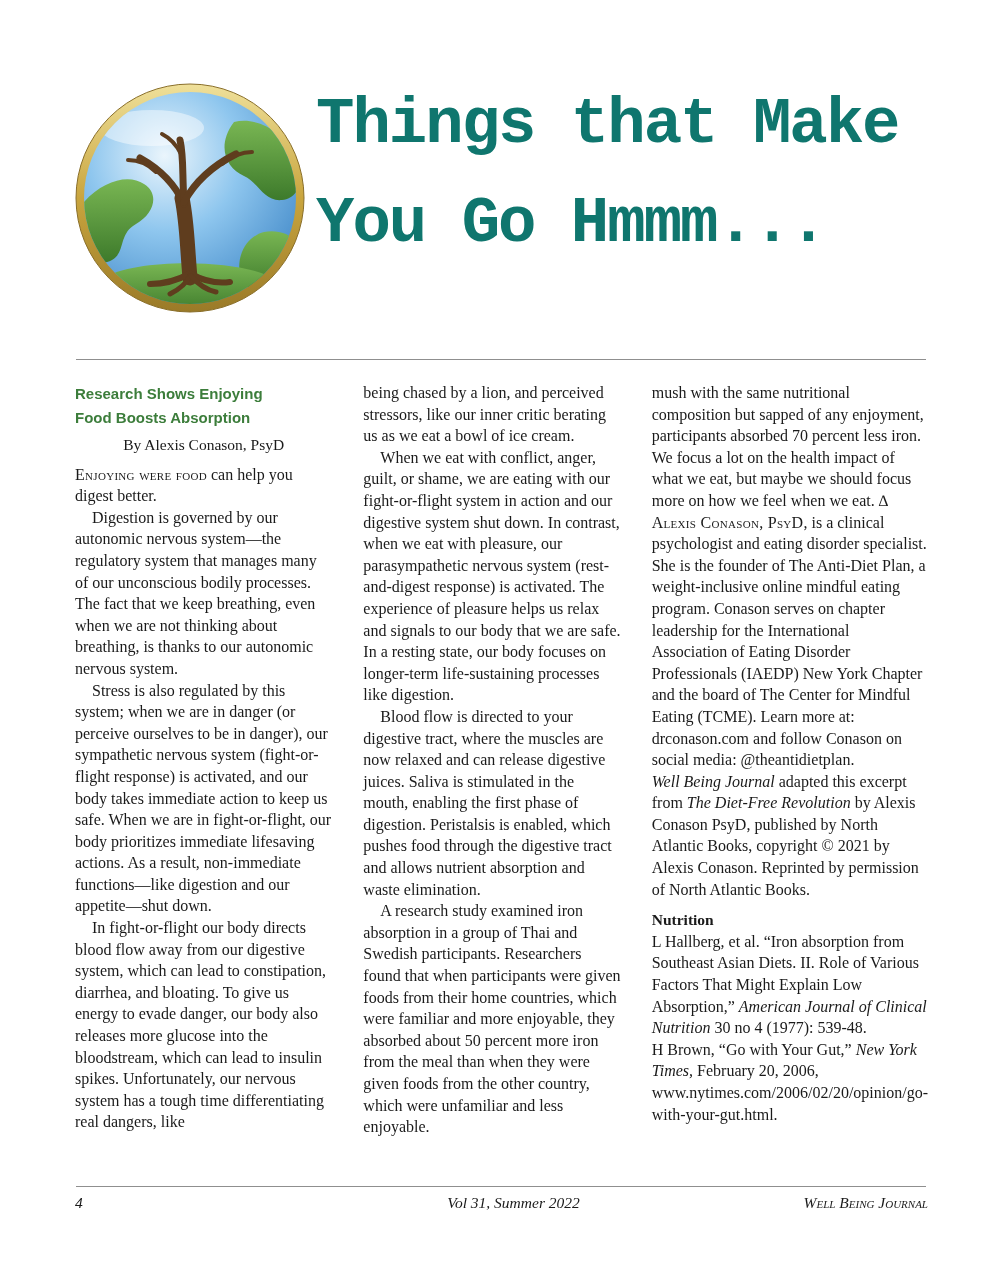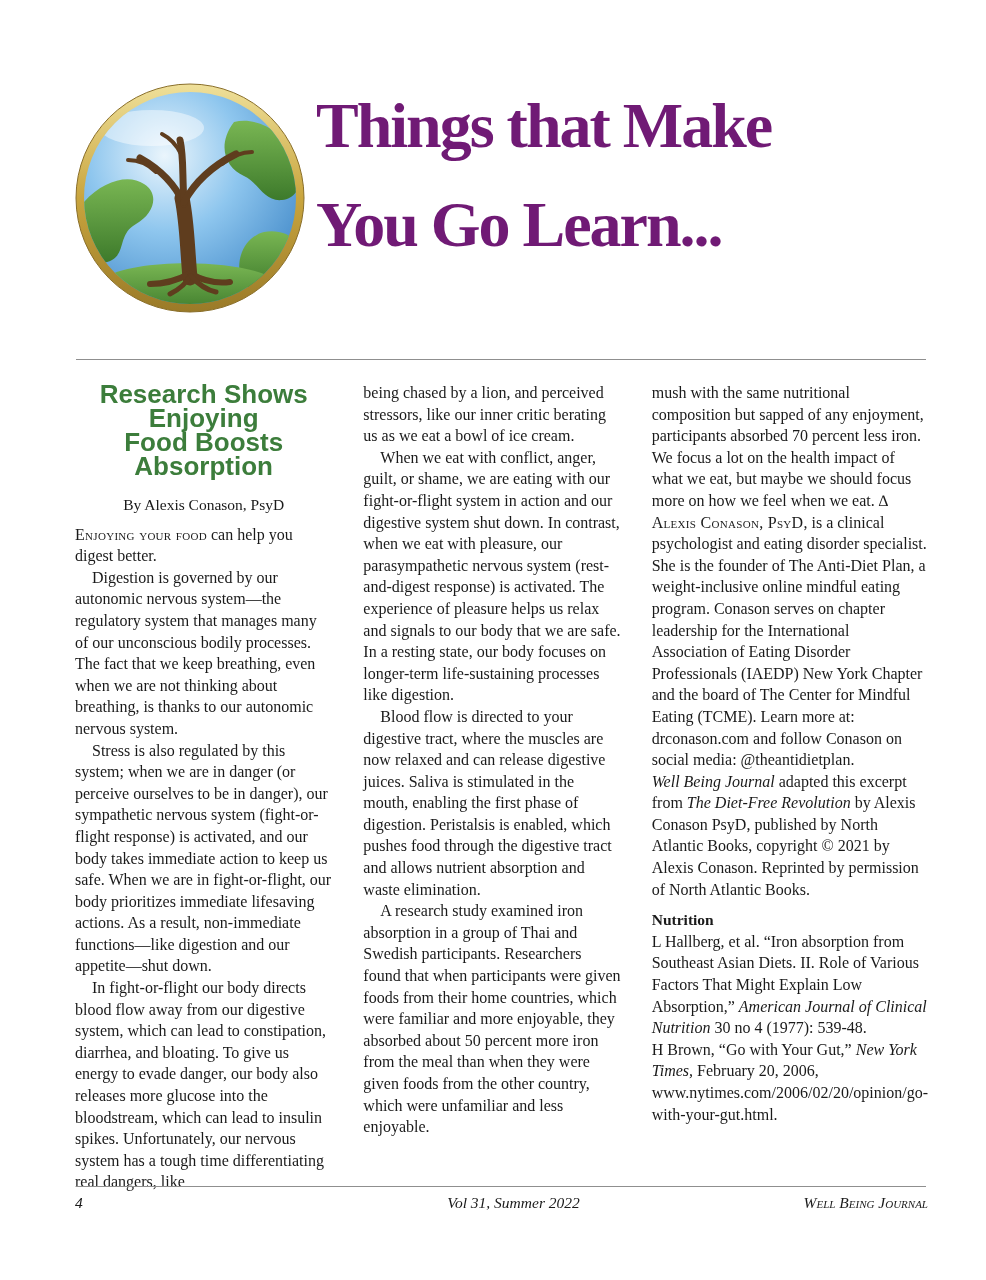--- a/index.html
+++ b/index.html
@@ -4,37 +4,37 @@
 <style>
   html,body{margin:0;padding:0;background:#ffffff;}
   .page{
     position:relative;width:986px;height:1280px;margin:0 auto;background:#ffffff;
     font-family:"Liberation Serif", serif;color:#1a1a1a;overflow:hidden;
   }
   
   .logo{position:absolute;left:74px;top:82px;width:232px;height:232px;}
   .masthead-title{
     position:absolute;left:316px;top:76px;width:640px;
-    font-family:Liberation Serif, serif;font-weight:bold;
-    font-size:64px;line-height:99px;letter-spacing:-2px;color:#701a75;
+    font-family:Liberation Mono, monospace;font-weight:bold;
+    font-size:64px;line-height:99px;letter-spacing:-2px;color:#0f766e;
   }
   
   .rule{position:absolute;left:76px;width:850px;height:1px;background:#8f8f8f;border:0;margin:0;}
   .top-rule{top:359px;}
   .footer-rule{top:1186px;}
   
   .columns{
     position:absolute;left:75px;top:382px;width:853px;height:790px;
     display:flex;gap:31px;
   }
   .col{flex:1 1 0;font-size:16px;line-height:21.6px;text-align:left;}
   .article-heading{
-    margin:0 0 16px 0;text-align:center;
+    margin:0 0 4px 0;
     font-family:"Liberation Sans", sans-serif;font-weight:bold;
-    font-size:26px;line-height:24px;color:#3c7d3b;
+    font-size:15px;line-height:24px;color:#3c7d3b;
   }
   .byline{margin:2px 0 8px 0;text-align:center;font-size:15.5px;}
   p.body{margin:0;}
   p.body.indent{text-indent:17px;}
   .sc{font-variant:small-caps;letter-spacing:.3px;}
   .it{font-style:italic;}
   
   .col3 p.body{margin:0 0 0 0;}
   .col3 .spaced{margin-top:9px;}
   .refs-heading{margin:9px 0 0 0;font-weight:bold;font-size:15.5px;}
@@ -90,35 +90,35 @@
           <path d="M107,72 C102,62 96,56 88,52" stroke-width="4"></path>
           <path d="M115,192 C104,198 90,202 76,202" stroke-width="6"></path>
           <path d="M116,194 C112,202 104,208 96,212" stroke-width="5"></path>
           <path d="M117,192 C128,198 142,202 156,200" stroke-width="6"></path>
           <path d="M117,194 C124,202 132,208 142,210" stroke-width="5"></path>
         </g>
       </svg>
     </div>
     <div class="masthead-title">
       <div>Things that Make</div>
-      <div>You Go Learn...</div>
+      <div>You Go Hmmm...</div>
     </div>
   </header>
 
   <div class="rule top-rule"></div>
 
   <main class="columns">
 
     <section class="col">
       <h2 class="article-heading">
         <span>Research Shows Enjoying</span><br>
         <span>Food Boosts Absorption</span>
       </h2>
       <p class="byline">By Alexis Conason, PsyD</p>
-      <p class="body"><span class="sc">Enjoying your food</span><span> can help you digest better.</span></p>
+      <p class="body"><span class="sc">Enjoying were food</span><span> can help you digest better.</span></p>
       <p class="body indent">Digestion is governed by our autonomic nervous system—the regulatory system that manages many of our unconscious bodily processes. The fact that we keep breathing, even when we are not thinking about breathing, is thanks to our autonomic nervous system.</p>
       <p class="body indent">Stress is also regulated by this system; when we are in danger (or perceive ourselves to be in danger), our sympathetic nervous system (fight-or-flight response) is activated, and our body takes immediate action to keep us safe. When we are in fight-or-flight, our body prioritizes immediate lifesaving actions. As a result, non-immediate functions—like digestion and our appetite—shut down.</p>
       <p class="body indent">In fight-or-flight our body directs blood flow away from our digestive system, which can lead to constipation, diarrhea, and bloating. To give us energy to evade danger, our body also releases more glucose into the bloodstream, which can lead to insulin spikes. Unfortunately, our nervous system has a tough time differentiating real dangers, like</p>
     </section>
 
     <section class="col">
       <p class="body">being chased by a lion, and perceived stressors, like our inner critic berating us as we eat a bowl of ice cream.</p>
       <p class="body indent">When we eat with conflict, anger, guilt, or shame, we are eating with our fight-or-flight system in action and our digestive system shut down. In contrast, when we eat with pleasure, our parasympathetic nervous system (rest-and-digest response) is activated. The experience of pleasure helps us relax and signals to our body that we are safe. In a resting state, our body focuses on longer-term life-sustaining processes like digestion.</p>
       <p class="body indent">Blood flow is directed to your digestive tract, where the muscles are now relaxed and can release digestive juices. Saliva is stimulated in the mouth, enabling the first phase of digestion. Peristalsis is enabled, which pushes food through the digestive tract and allows nutrient absorption and waste elimination.</p>
       <p class="body indent">A research study examined iron absorption in a group of Thai and Swedish participants. Researchers found that when participants were given foods from their home countries, which were familiar and more enjoyable, they absorbed about 50 percent more iron from the meal than when they were given foods from the other country, which were unfamiliar and less enjoyable.</p>

